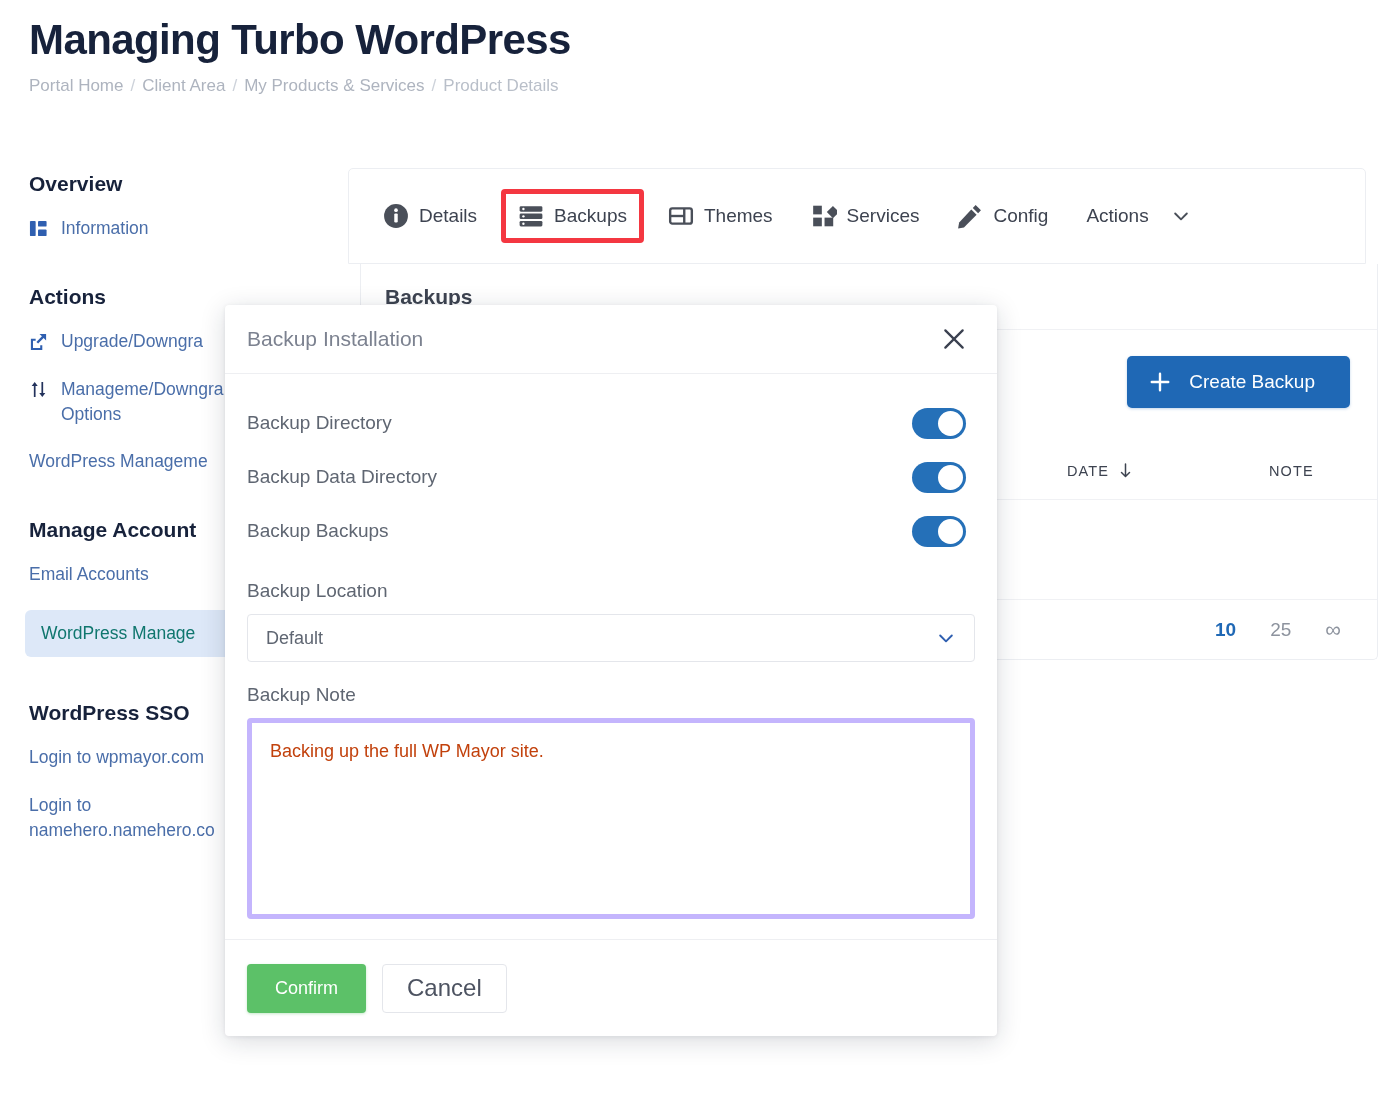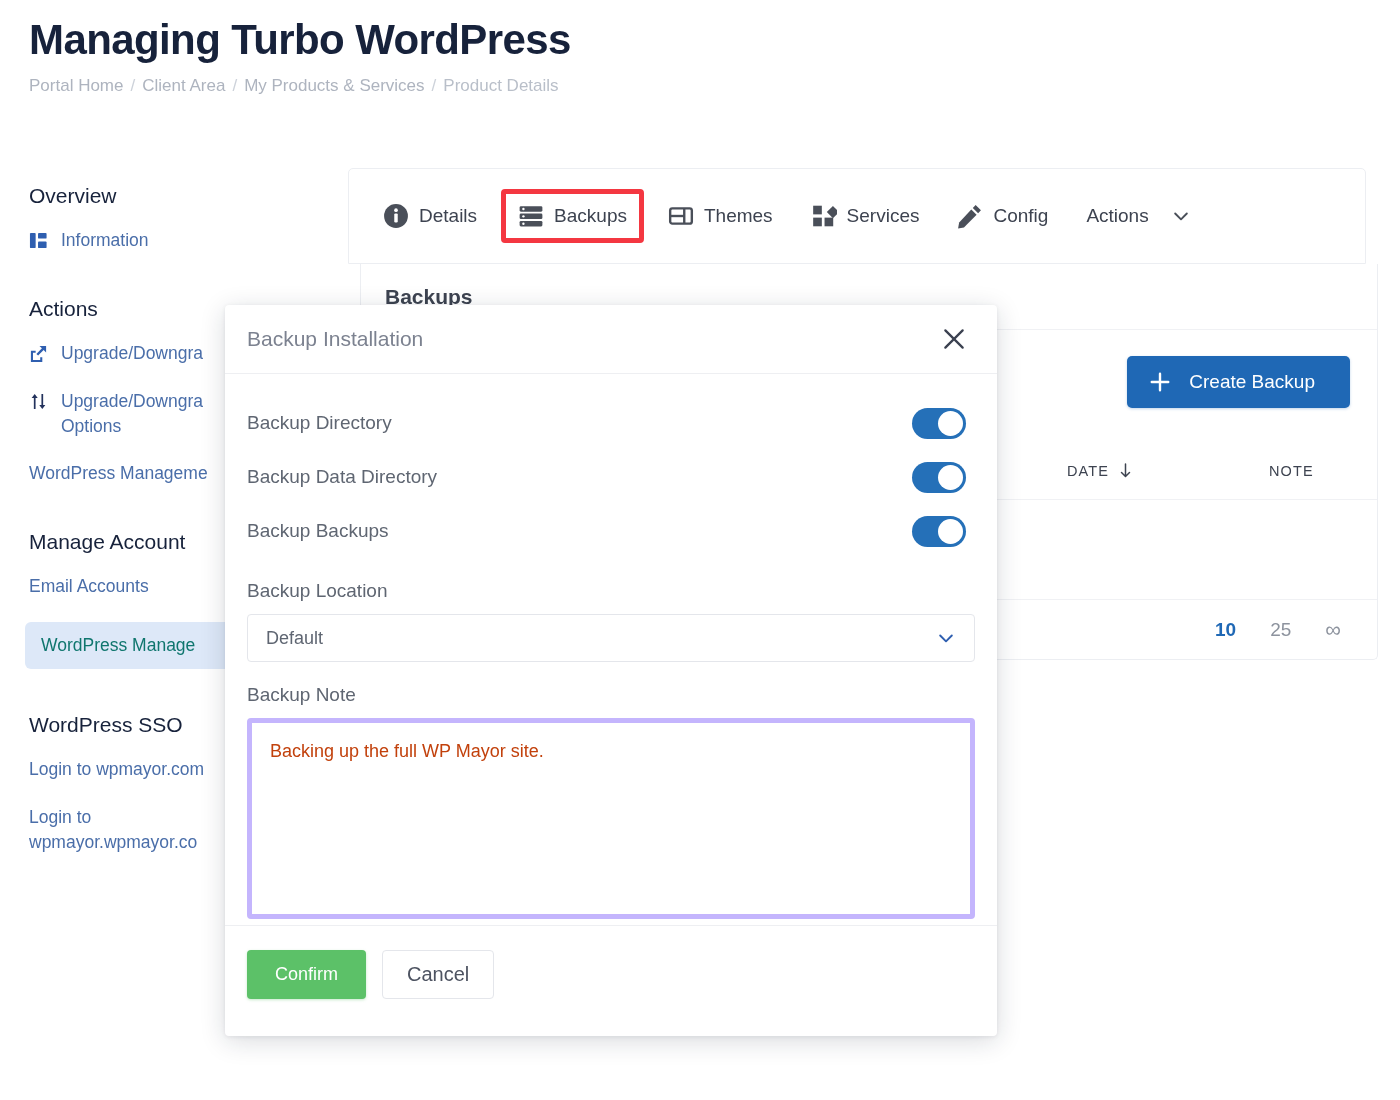--- a/index.html
+++ b/index.html
@@ -45,23 +45,23 @@
   
   .sidebar {
     position: absolute;
     left: 0;
     top: 168px;
     width: 340px;
     padding-left: 29px;
   }
   .side-group-title {
     font-size: 21px;
-    font-weight: normal;
+    font-weight: bold;
     color: #17223b;
-    margin-top: 16px;
+    margin-top: 4px;
     margin-bottom: 20px;
     white-space: nowrap;
   }
   .side-group + .side-group { margin-top: 44px; }
   .side-link {
     display: flex;
     align-items: flex-start;
     gap: 13px;
     font-size: 17.5px;
     color: #4a6ea9;
@@ -303,21 +303,21 @@
     color: #c2410c;
     background: #ffffff;
     width: 100%;
     font-family: "Liberation Sans", sans-serif;
     resize: none;
     outline: none;
     line-height: 1.4;
   }
   .modal-foot {
     position: absolute;
-    left: 0; bottom: 14px;
+    left: 0; bottom: 0;
     width: 100%;
     height: 97px;
     border-top: 1px solid #eeeff2;
     display: flex;
     align-items: center;
     padding-left: 22px;
     gap: 16px;
   }
   .btn-confirm {
     background: #5cc168;
@@ -331,21 +331,21 @@
     cursor: pointer;
     box-shadow: 0 1px 3px rgba(92,193,104,0.35);
   }
   .btn-cancel {
     background: #ffffff;
     color: #4d5361;
     border: 1px solid #e4e6eb;
     border-radius: 4px;
     height: 49px;
     padding: 0 24px;
-    font-size: 20px;
+    font-size: 24px;
     font-family: "Liberation Sans", sans-serif;
     cursor: pointer;
   }
   .bottom-strip {
     position: absolute;
     left: 0; bottom: 0;
     width: 1400px;
     height: 18px;
     background: #ffffff;
   }
@@ -389,21 +389,21 @@
           <path d="M11 2h7v7l-2.6-2.6L9.6 12.2 7.8 10.4l5.8-5.8L11 2z" fill="#2f5fb0"></path>
           <path d="M2 7h5v2.2H4.2v7.6h7.6V14H14v5H2V7z" fill="#2f5fb0"></path>
         </svg>
         <span>Upgrade/Downgra</span>
       </div>
       <div class="side-link wrap">
         <svg class="sl-ico" viewBox="0 0 20 20">
           <path d="M6 2l3.2 4.4H6.9V18H5.1V6.4H2.8L6 2z" fill="#23325c"></path>
           <path d="M14 18l-3.2-4.4h2.3V2h1.8v11.6h2.3L14 18z" fill="#23325c"></path>
         </svg>
-        <span>Upgrade/Downgra Options</span>
+        <span>Manageme/Downgra Options</span>
       </div>
       <div class="side-link noicon">
         <span>WordPress Manageme</span>
       </div>
     </div>
 
     <div class="side-group">
       <div class="side-group-title">Manage Account</div>
       <div class="side-link noicon">
         <span>Email Accounts</span>
@@ -412,21 +412,21 @@
         <span>WordPress Manage</span>
       </div>
     </div>
 
     <div class="side-group">
       <div class="side-group-title">WordPress SSO</div>
       <div class="side-link noicon">
         <span>Login to wpmayor.com</span>
       </div>
       <div class="side-link noicon wrap">
-        <span>Login to wpmayor.wpmayor.co</span>
+        <span>Login to namehero.namehero.co</span>
       </div>
     </div>
   </div>
 
   <div class="tabbar">
 
     <div class="tab">
       <svg class="t-ico" viewBox="0 0 24 24">
         <circle cx="12" cy="12" r="11" fill="#4a4f59"></circle>
         <circle cx="12" cy="6.6" r="1.7" fill="#ffffff"></circle>

